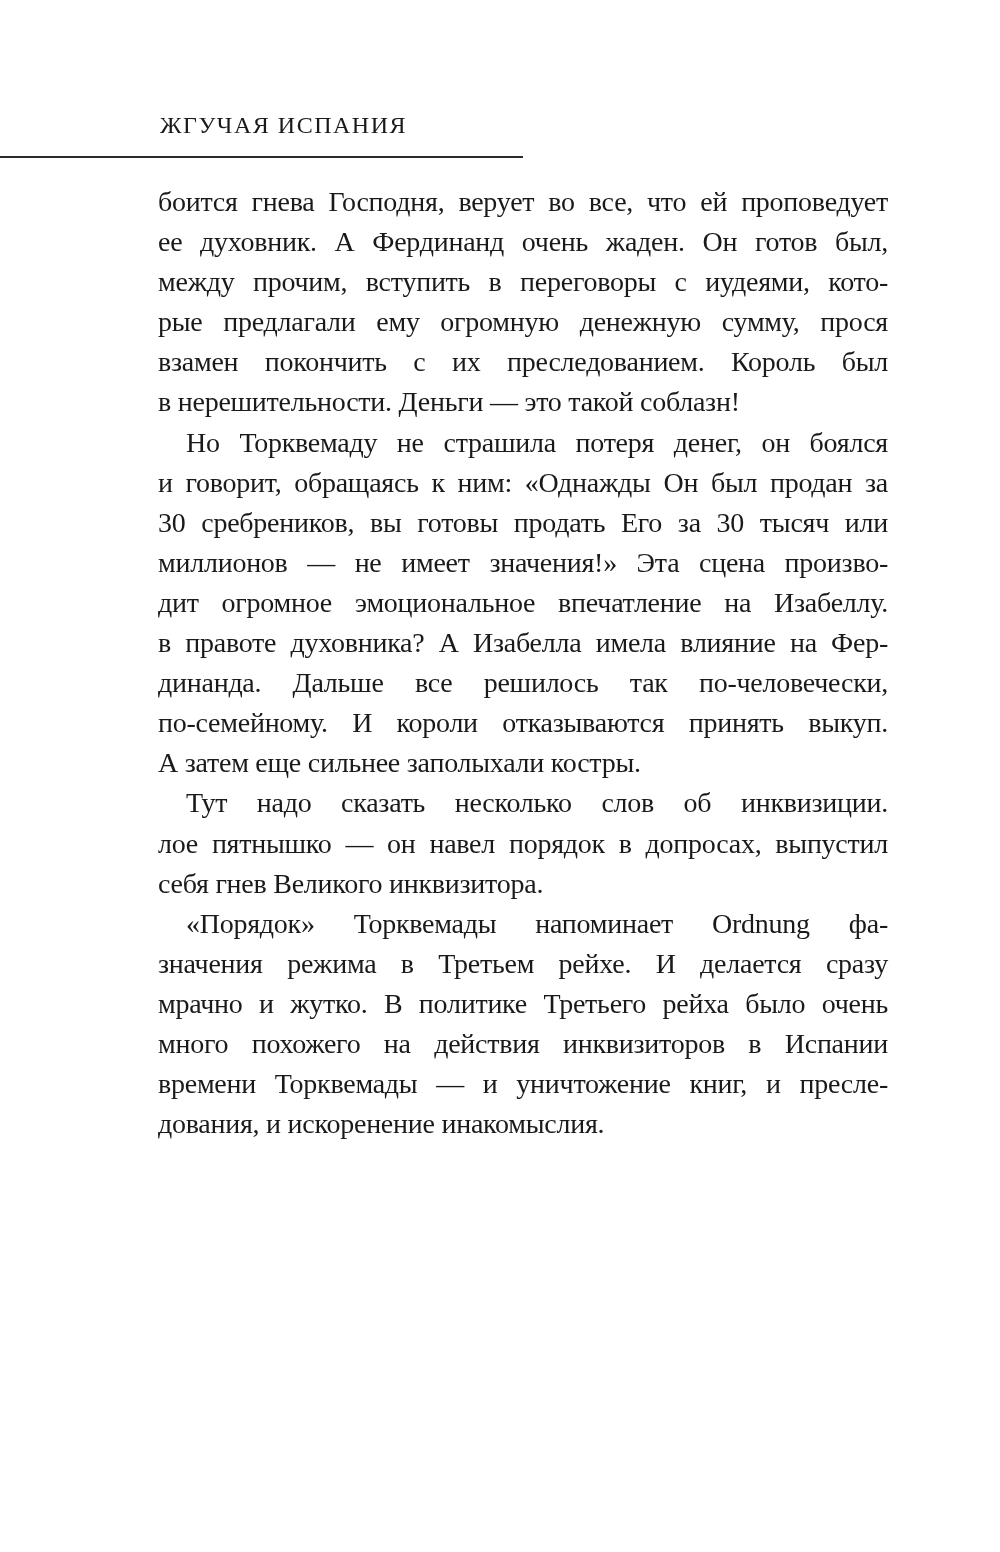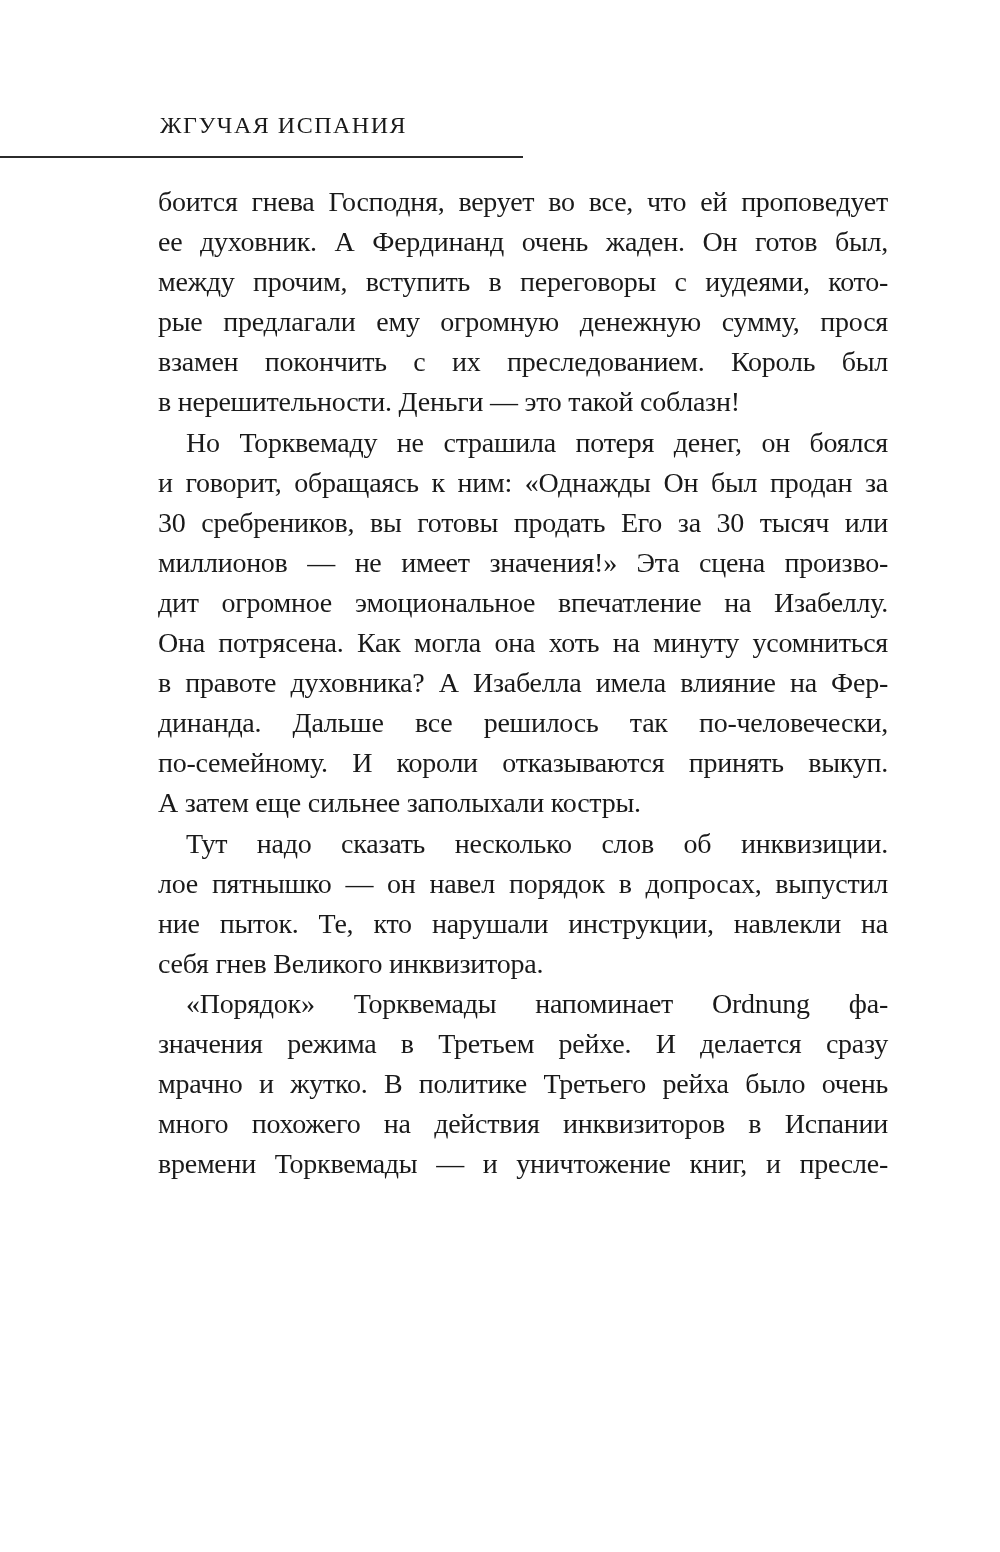--- a/index.html
+++ b/index.html
@@ -89,30 +89,28 @@
         <div class="line">рые предлагали ему огромную денежную сумму, прося</div>
         <div class="line">взамен покончить с их преследованием. Король был</div>
         <div class="line last">в нерешительности. Деньги — это такой соблазн!</div>
       </div>
       <div class="para indented">
         <div class="line first">Но Торквемаду не страшила потеря денег, он боялся</div>
         <div class="line">и говорит, обращаясь к ним: «Однажды Он был продан за</div>
         <div class="line">30 сребреников, вы готовы продать Его за 30 тысяч или</div>
         <div class="line">миллионов — не имеет значения!» Эта сцена произво-</div>
         <div class="line">дит огромное эмоциональное впечатление на Изабеллу.</div>
-        <div class="line">Она потрясена. Как могла она хоть на минуту усомниться</div>
         <div class="line">в правоте духовника? А Изабелла имела влияние на Фер-</div>
         <div class="line">динанда. Дальше все решилось так по-человечески,</div>
         <div class="line">по-семейному. И короли отказываются принять выкуп.</div>
         <div class="line last">А затем еще сильнее заполыхали костры.</div>
       </div>
       <div class="para indented">
         <div class="line first">Тут надо сказать несколько слов об инквизиции.</div>
         <div class="line">лое пятнышко — он навел порядок в допросах, выпустил</div>
-        <div class="line">ние пыток. Те, кто нарушали инструкции, навлекли на</div>
         <div class="line last">себя гнев Великого инквизитора.</div>
       </div>
       <div class="para indented">
         <div class="line first">«Порядок» Торквемады напоминает Ordnung фа-</div>
         <div class="line">значения режима в Третьем рейхе. И делается сразу</div>
         <div class="line">мрачно и жутко. В политике Третьего рейха было очень</div>
         <div class="line">много похожего на действия инквизиторов в Испании</div>
         <div class="line">времени Торквемады — и уничтожение книг, и пресле-</div>
         <div class="line last">дования, и искоренение инакомыслия.</div>
       </div>

